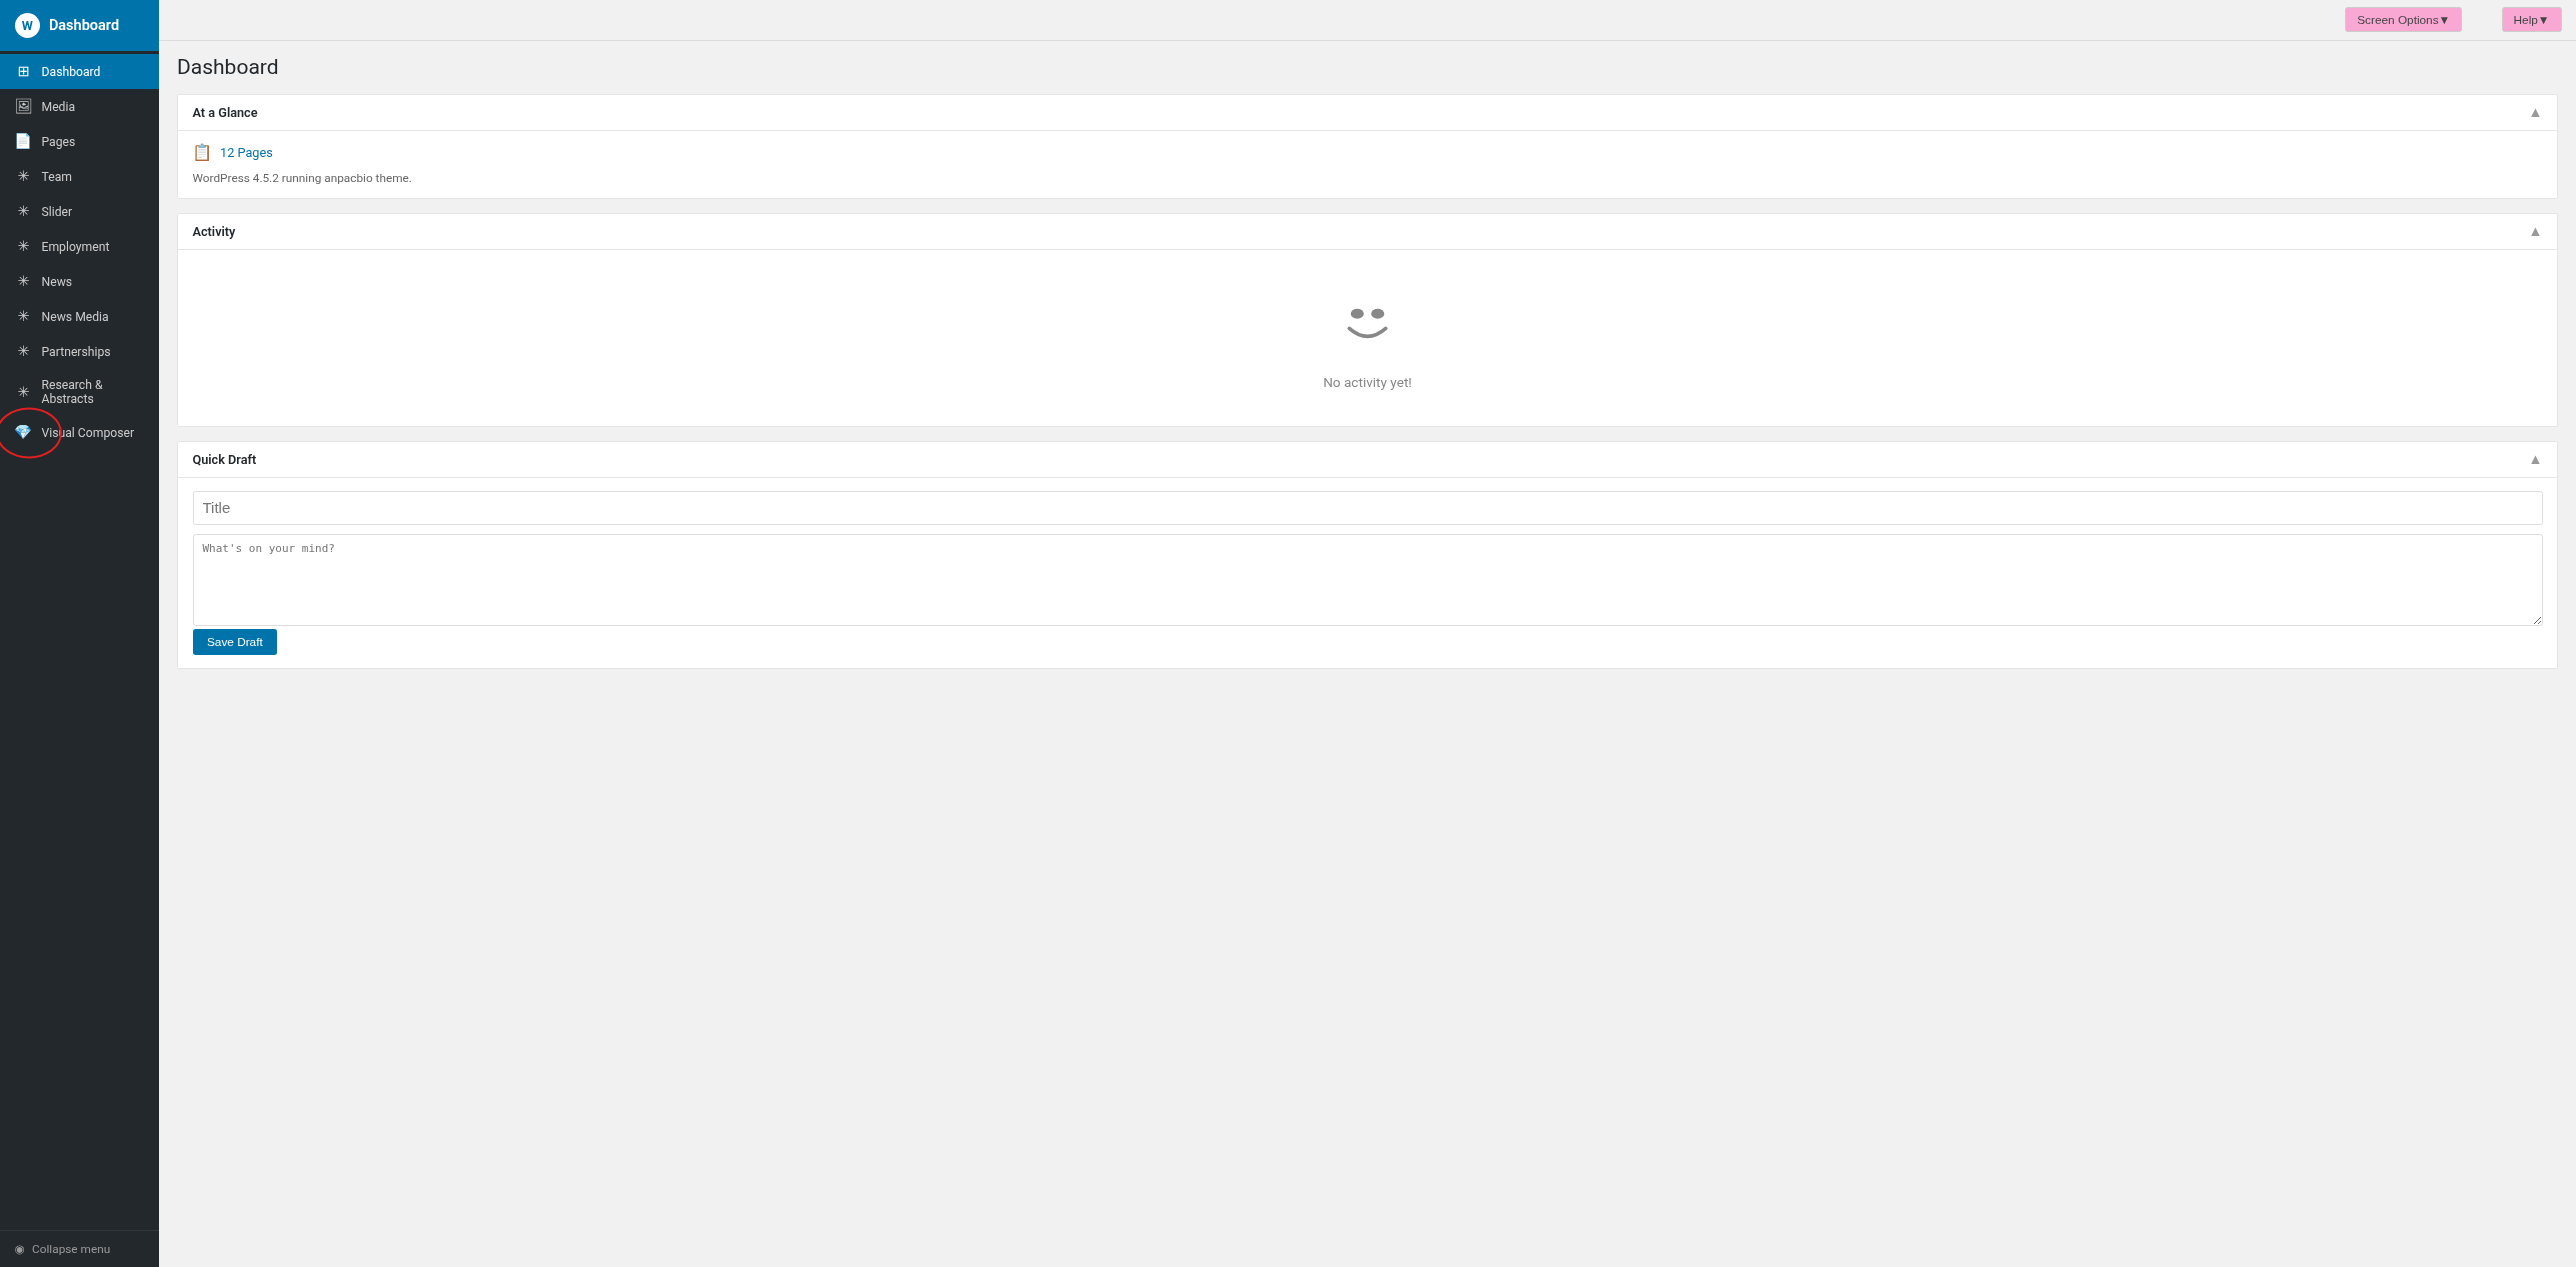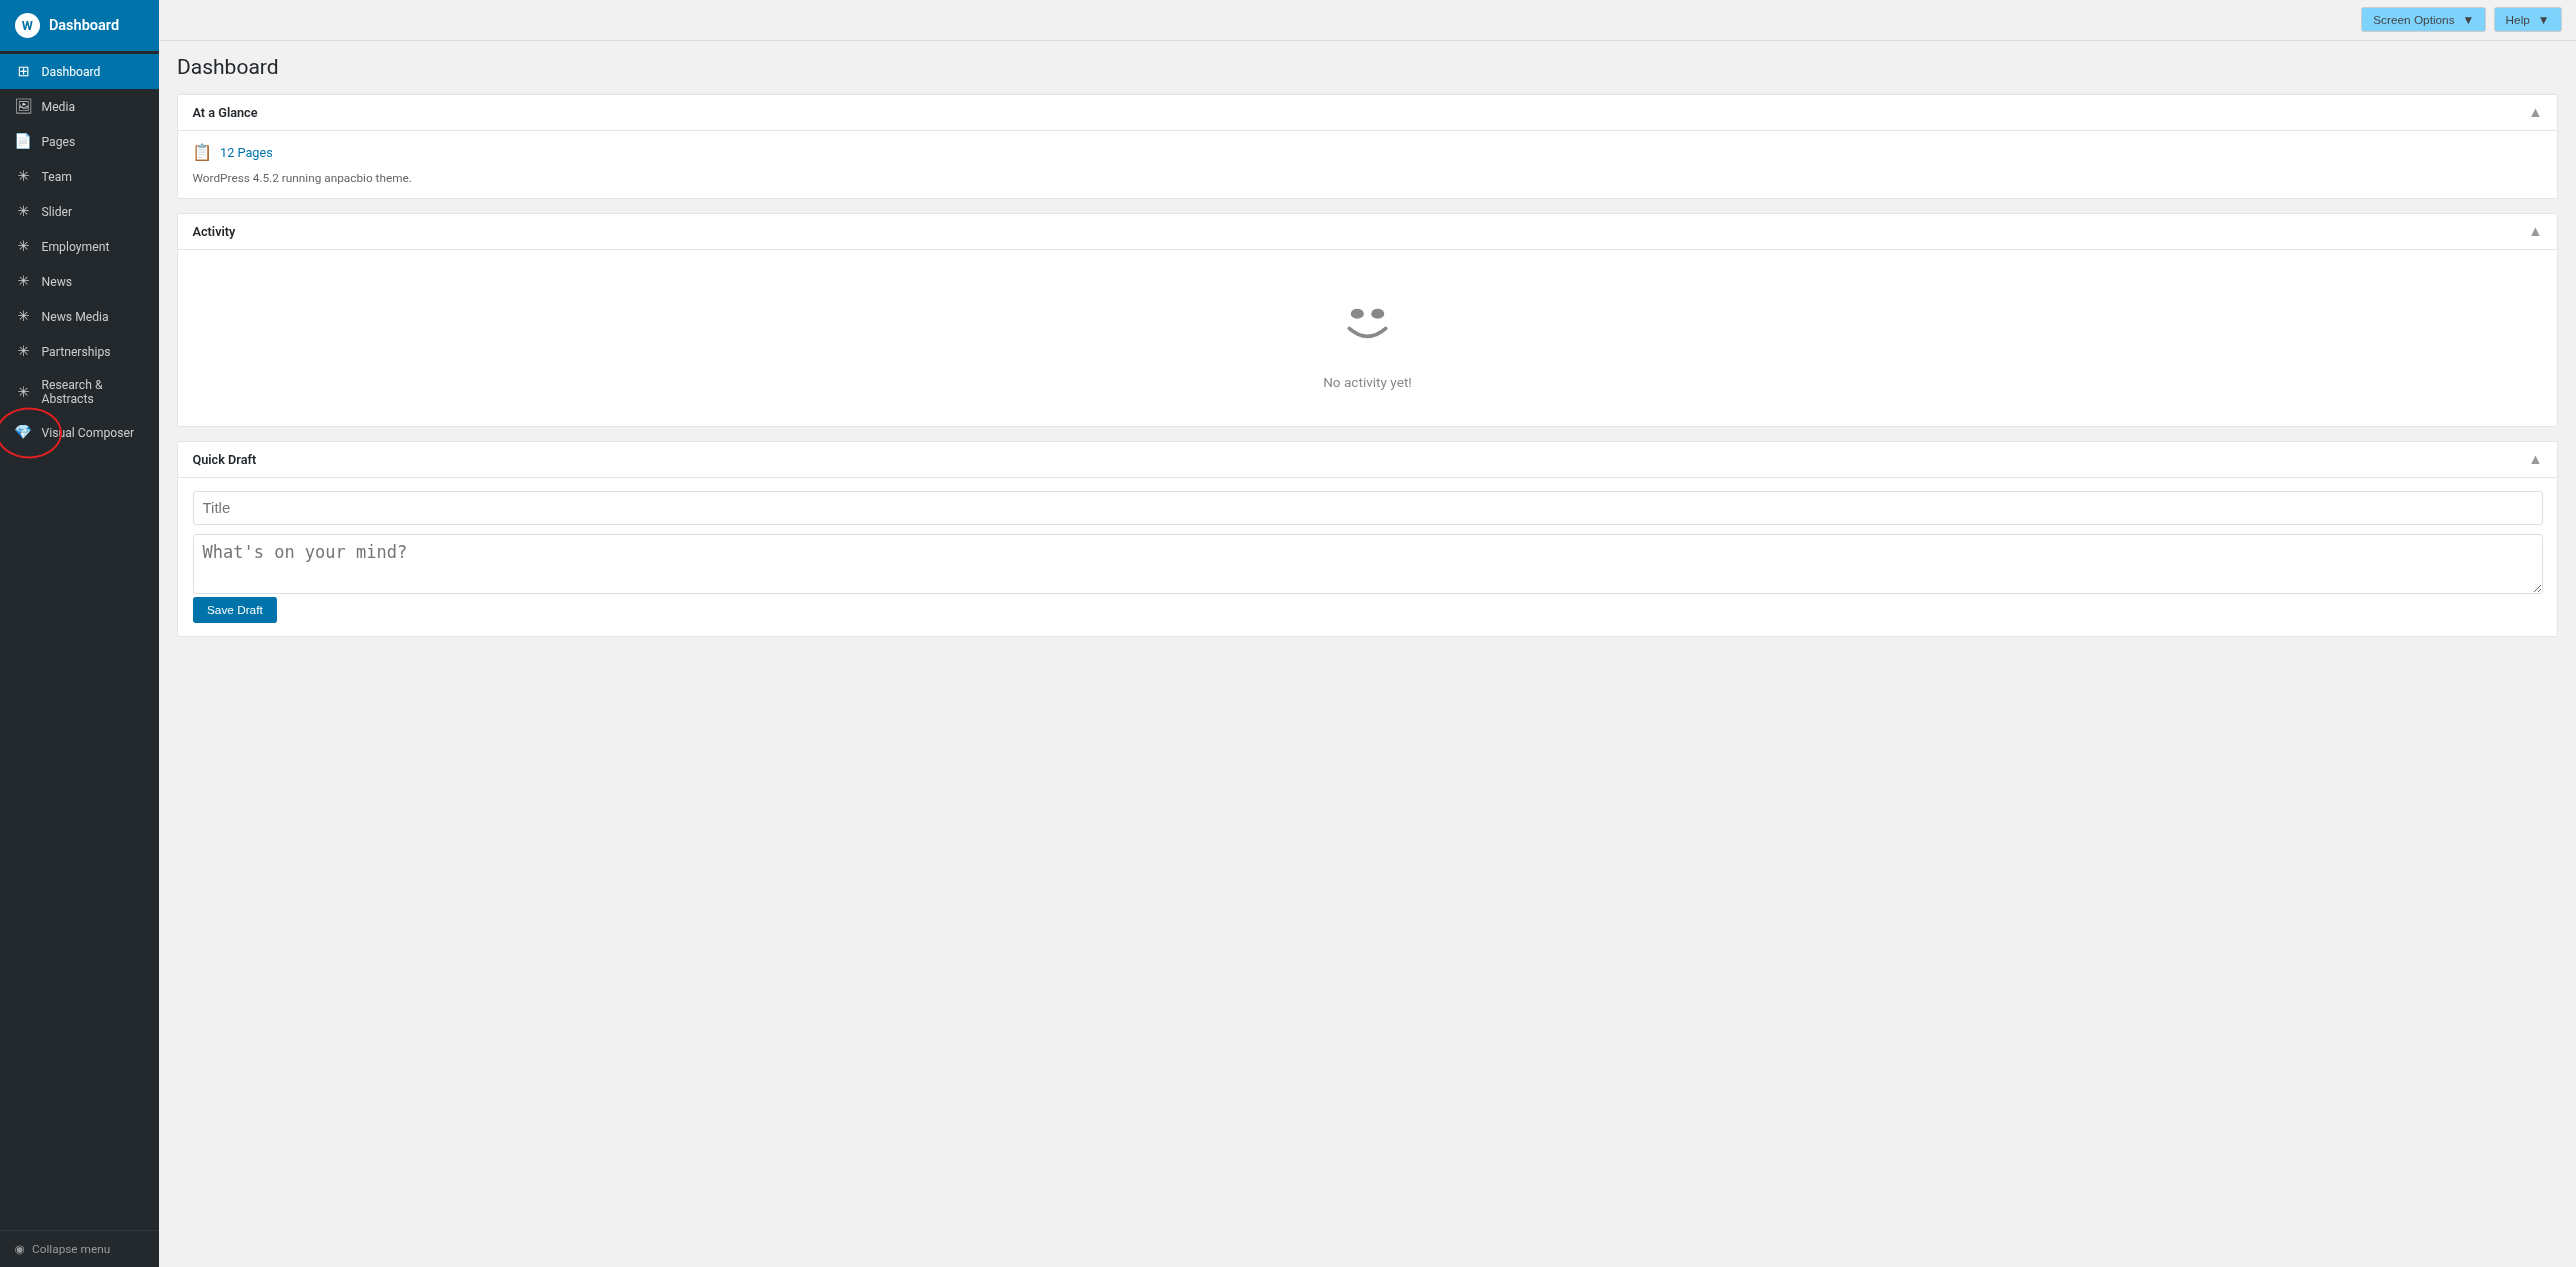--- a/index.html
+++ b/index.html
@@ -98,30 +98,31 @@
     #topbar {
       background: #f1f1f1;
       display: flex;
       justify-content: flex-end;
       align-items: center;
       padding: 7.3px 14.5px;
       gap: 7.3px;
       border-bottom: 0.9px solid #ddd;
     }
     .topbar-btn {
-      background: #7dd3fc;
+      background: #f9a8d4;
       border: 0.9px solid #ccc;
       border-radius: 2.7px;
       padding: 4.5px 11px;
       cursor: pointer;
       font-size: 11.8px;
       color: #444;
       display: flex;
       align-items: center;
-      gap: 8px;
+      gap: 0;
+      margin-left: 32px;
     }
     #content {
       padding: 14.5px 18px;
       flex: 1;
     }
     .page-title {
       font-size: 21px;
       font-weight: 400;
       color: #23282d;
       margin-bottom: 14.5px;
@@ -199,23 +200,23 @@
       font-size: 15px;
       color: #3b82f6;
       margin-bottom: 9px;
       outline: none;
     }
     .draft-content-textarea {
       width: 100%;
       padding: 7.3px 9px;
       border: 0.9px solid #ddd;
       border-radius: 2.7px;
-      font-size: 17px;
+      font-size: 11px;
       color: #555;
-      height: 60px;
+      height: 92px;
       resize: vertical;
       outline: none;
     }
     .save-draft-btn {
       background: #0073aa;
       color: #fff;
       border: none;
       border-radius: 2.7px;
       padding: 6.3px 14.5px;
       font-size: 11.8px;

